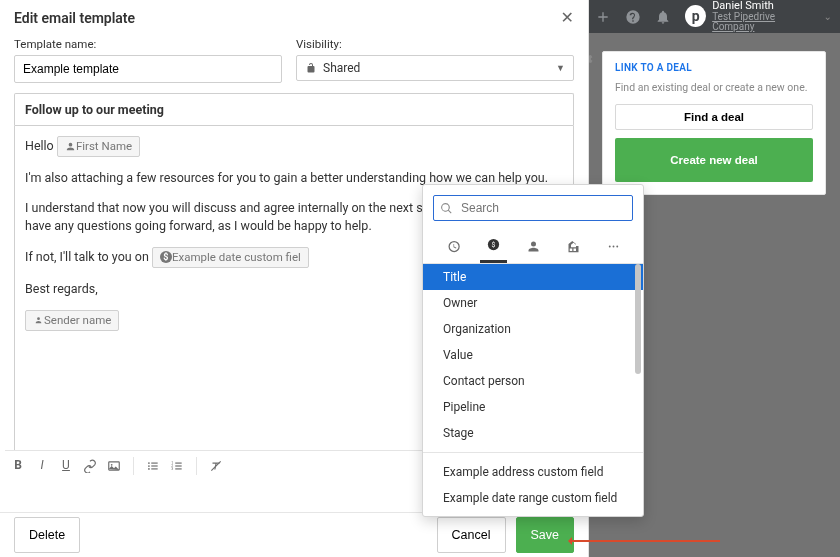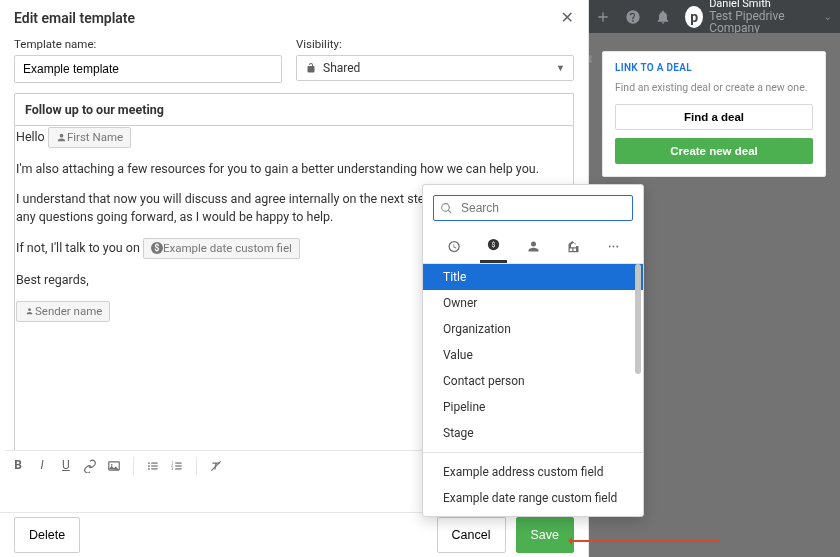--- a/index.html
+++ b/index.html
@@ -32,21 +32,21 @@
   .top-bar .icon { width: 16px; height: 16px; display:flex; align-items:center; justify-content:center;}
   .top-bar svg { width: 16px; height: 16px; fill: #8e9296; }
   .user-block { display:flex; align-items:center; gap:6px; }
   .user-avatar {
     width: 22px; height: 22px; border-radius: 50%;
     background: #fff; color:#404346; display:flex;align-items:center;justify-content:center;
     font-weight:700; font-size:14px;
   }
   .user-text { line-height:1.05; }
   .user-name { color:#fff; font-size:11px; }
-  .user-company { color:#9ea1a4; font-size:12px; }
+  .user-company { color:#9ea1a4; font-size:10px;text-decoration:underline; }
   .chev { color:#888; font-size:10px; margin-left:2px;}
 
   
   .right-panel {
     position: absolute;
     top: 33px; right: 0;
     width: 253px;
     height: calc(100% - 33px);
     background: #737373;
     border-left: 1px solid #e6e6e6;
@@ -89,21 +89,21 @@
     border-radius:2px;
     margin-bottom:8px;
     cursor:pointer;
   }
   .deal-create {
     display:block;
     width:100%;
     background:#4caf50;
     color:#fff;
     border:none;
-    padding:7px 0;
+    padding:16px 0;
     font-size:11.5px;
     font-weight:600;
     text-align:center;
     border-radius:2px;
     cursor:pointer;
   }
 
   
   .modal {
     position: absolute;
@@ -152,21 +152,21 @@
     border-bottom: none;
     border-radius:2px 2px 0 0;
     padding:8px 10px;
     font-weight:700;
     font-size:12.5px;
   }
   .body-area {
     margin: 0 14px;
     border:1px solid #cfcfcf;
     border-radius:0 0 2px 2px;
-    padding:1px;
+    padding:10px;
     font-size:12.5px;
     line-height:1.45;
     height: 346px;
     position:relative;
   }
   .body-area p { margin: 0 0 12px 0;}
   .chip {
     display:inline-flex; align-items:center; 
     border:1px solid #d0d0d0;
     background:#f5f5f5;

